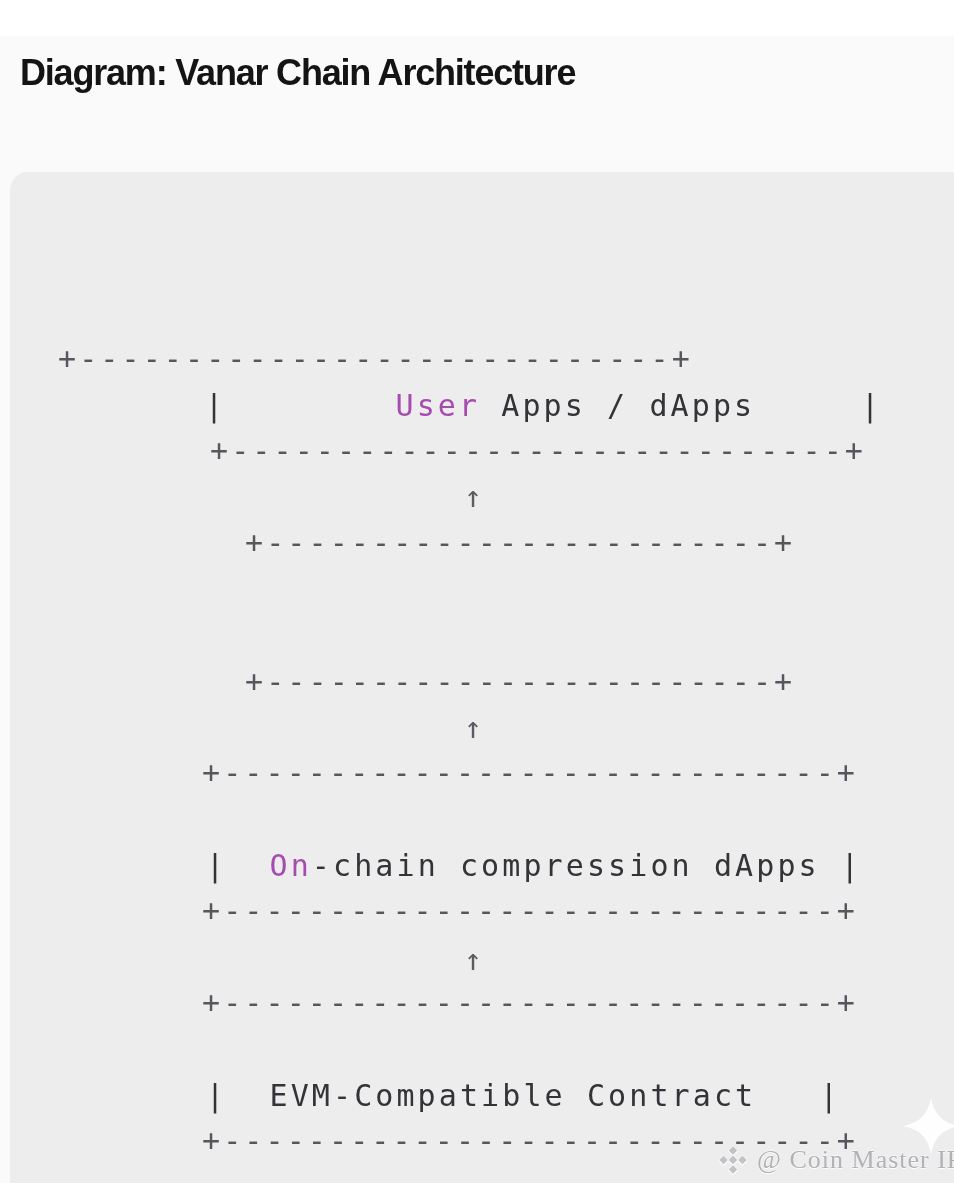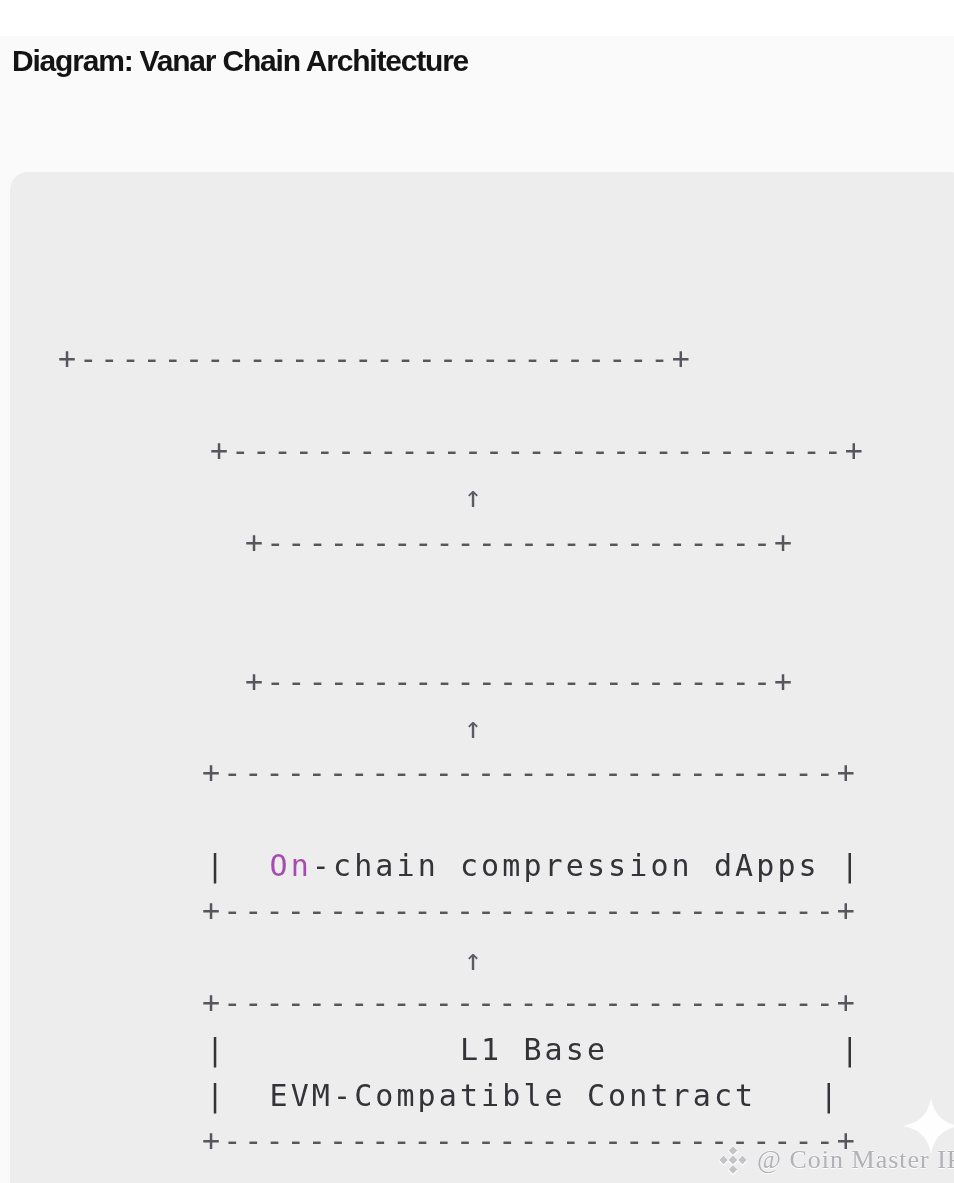--- a/index.html
+++ b/index.html
@@ -8,23 +8,23 @@
     width:954px; height:1183px;
     background:#fafafa;
     overflow:hidden;
     font-family:"Liberation Sans", sans-serif;
   }
   .top-strip {
     position:absolute; left:0; top:0; width:954px; height:36px;
     background:#ffffff;
   }
   .title {
-    position:absolute; left:12px; top:44px; margin:0;
+    position:absolute; left:12px; top:44px; margin:8px;
     font-family:"Liberation Sans", sans-serif;
-    font-size:30px; font-weight:700; letter-spacing:-1.2px;
+    font-size:36px; font-weight:700; letter-spacing:-1.2px;
     color:#141414; white-space:nowrap;
   }
   .panel {
     position:absolute; left:10px; top:172px;
     width:958px; height:1060px;
     background:#ededee;
     border-radius:18px;
   }
   
   .ml {
@@ -57,37 +57,37 @@
 
 <div class="screen">
 
   <div class="top-strip"></div>
 
   <h1 class="title">Diagram: Vanar Chain Architecture</h1>
 
   <div class="panel"></div>
 
   <div class="ml border" style="left:58px;top:336px">+----------------------------+</div>
+  <div class="ml row" style="left:205px;top:383px"><span>|        </span><span class="accent">User</span><span> Apps / dApps     |</span></div>
   <div class="ml border" style="left:210px;top:428px">+-----------------------------+</div>
 
   <div class="ml arrow" style="left:464px;top:474px">↑</div>
 
   <div class="ml border" style="left:245px;top:520px">+------------------------+</div>
   <div class="ml border" style="left:245px;top:659px">+------------------------+</div>
 
   <div class="ml arrow" style="left:464px;top:705px">↑</div>
 
   <div class="ml border" style="left:202px;top:750px">+-----------------------------+</div>
   <div class="ml row" style="left:206px;top:843px"><span>|  </span><span class="accent">On</span><span>-chain compression dApps |</span></div>
   <div class="ml border" style="left:202px;top:888px">+-----------------------------+</div>
 
   <div class="ml arrow" style="left:464px;top:937px">↑</div>
 
   <div class="ml border" style="left:202px;top:980px">+-----------------------------+</div>
-  <div class="ml row" style="left:206px;top:1027px">|           L1 Base           |</div>
   <div class="ml row" style="left:206px;top:1073px">|  EVM-Compatible Contract   |</div>
   <div class="ml border" style="left:202px;top:1118px">+-----------------------------+</div>
 
   <svg class="sparkle" width="56" height="56" viewBox="0 0 50 50">
     <path d="M25 0 C28 15 35 22 50 25 C35 28 28 35 25 50 C22 35 15 28 0 25 C15 22 22 15 25 0 Z" fill="#ffffff"></path>
   </svg>
 
   <div class="watermark">
     <svg class="wm-icon" width="34" height="34" viewBox="0 0 36 36">
       <g fill="#c2c2c7" stroke="#ffffff" stroke-width="0.8">

